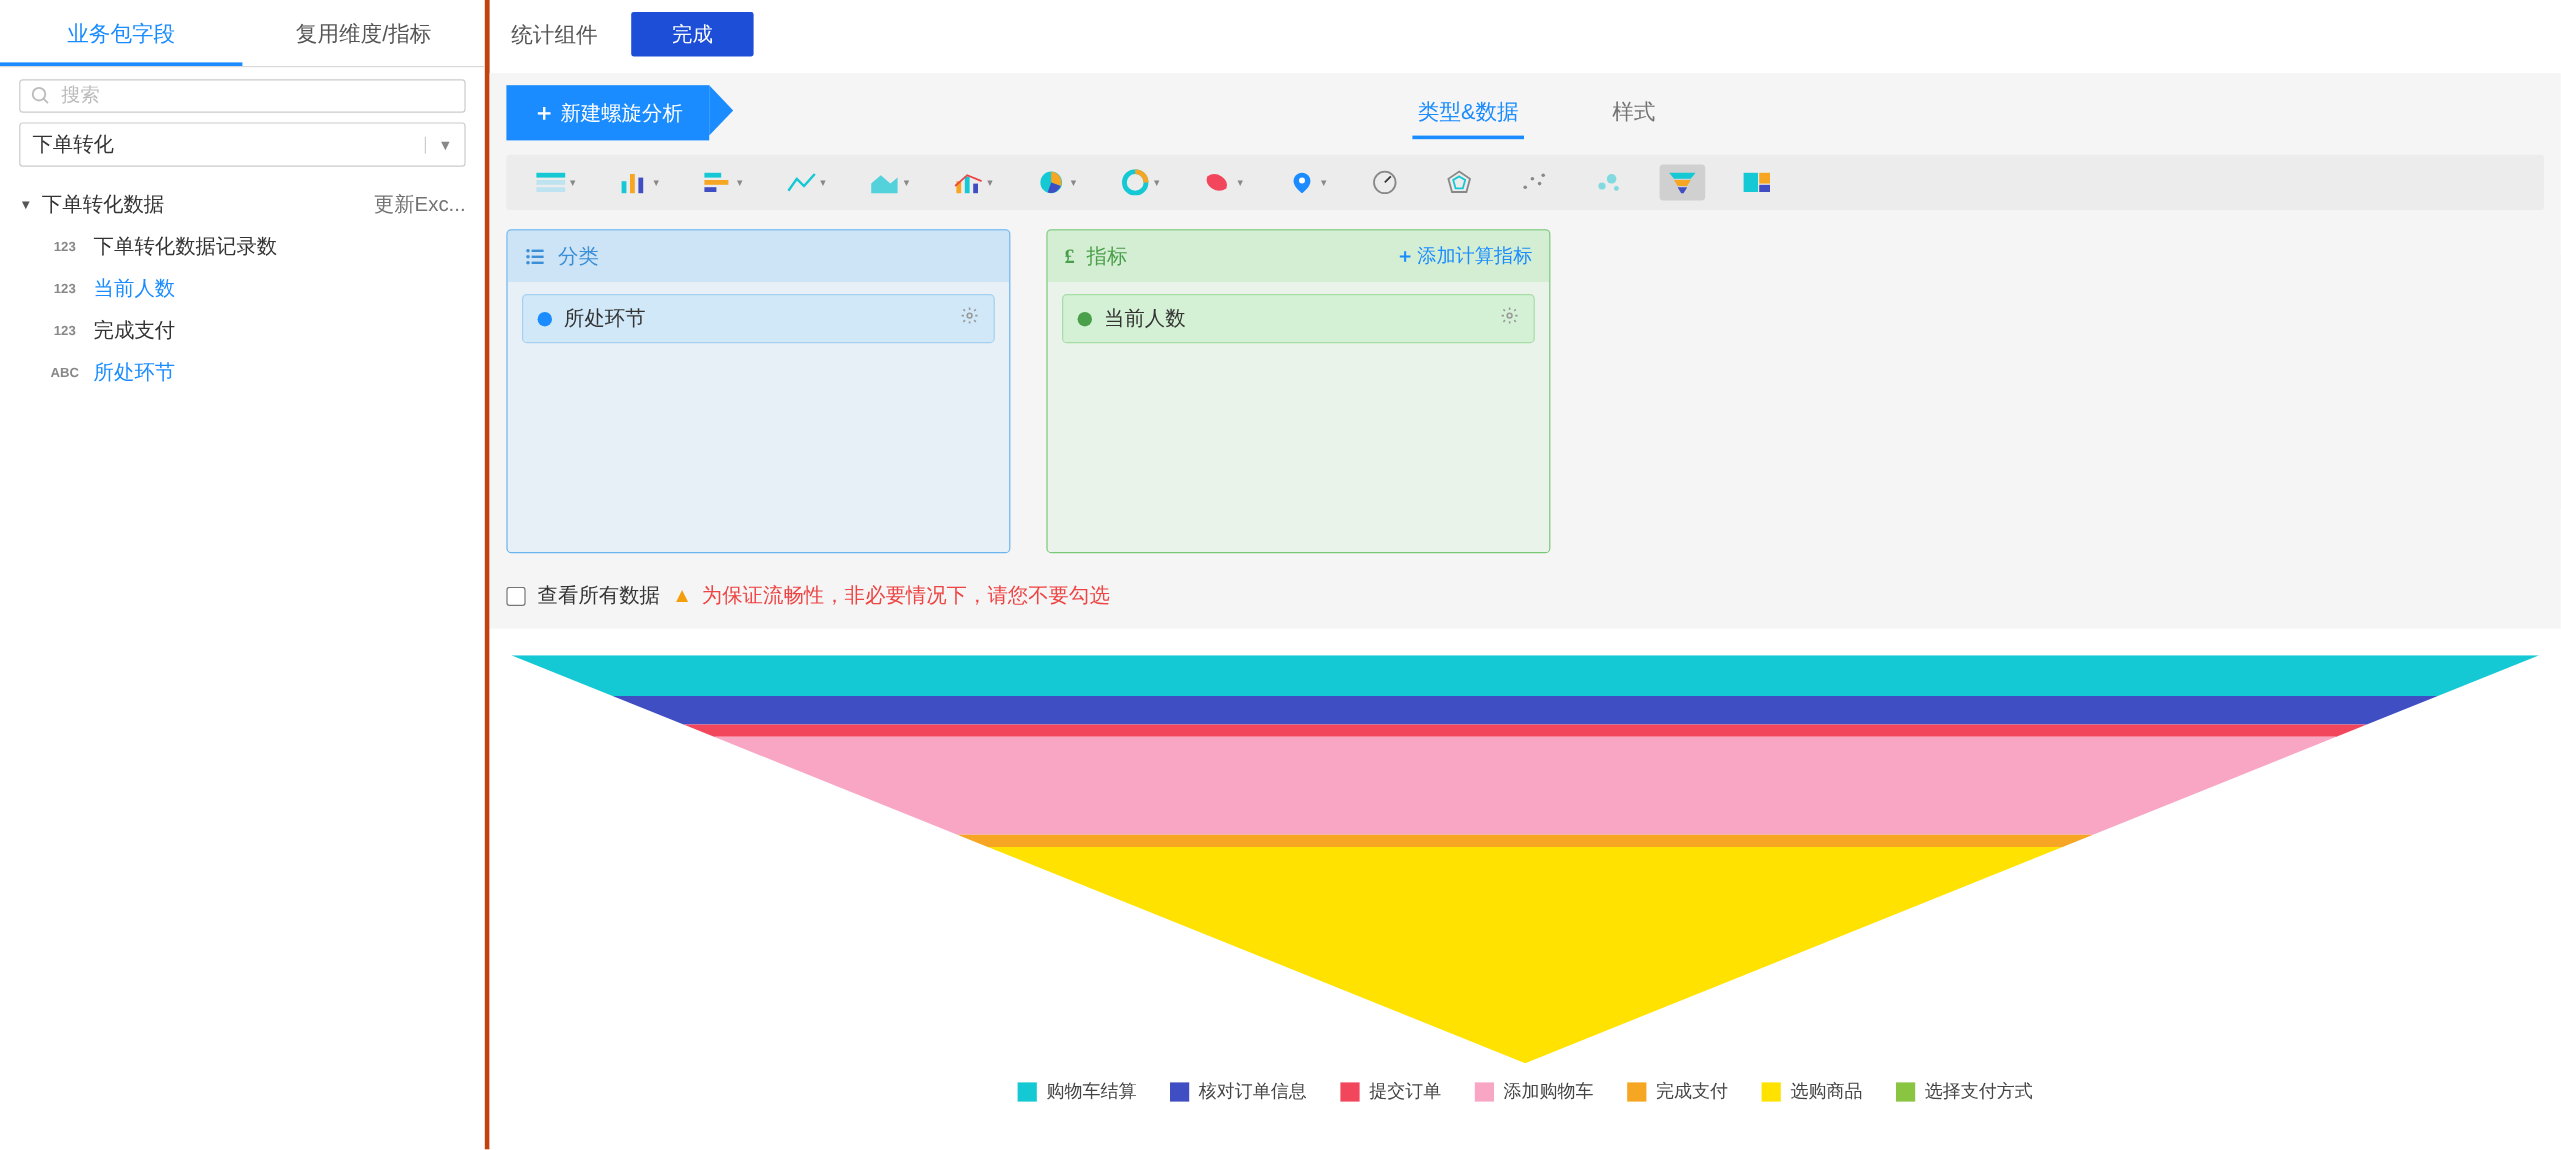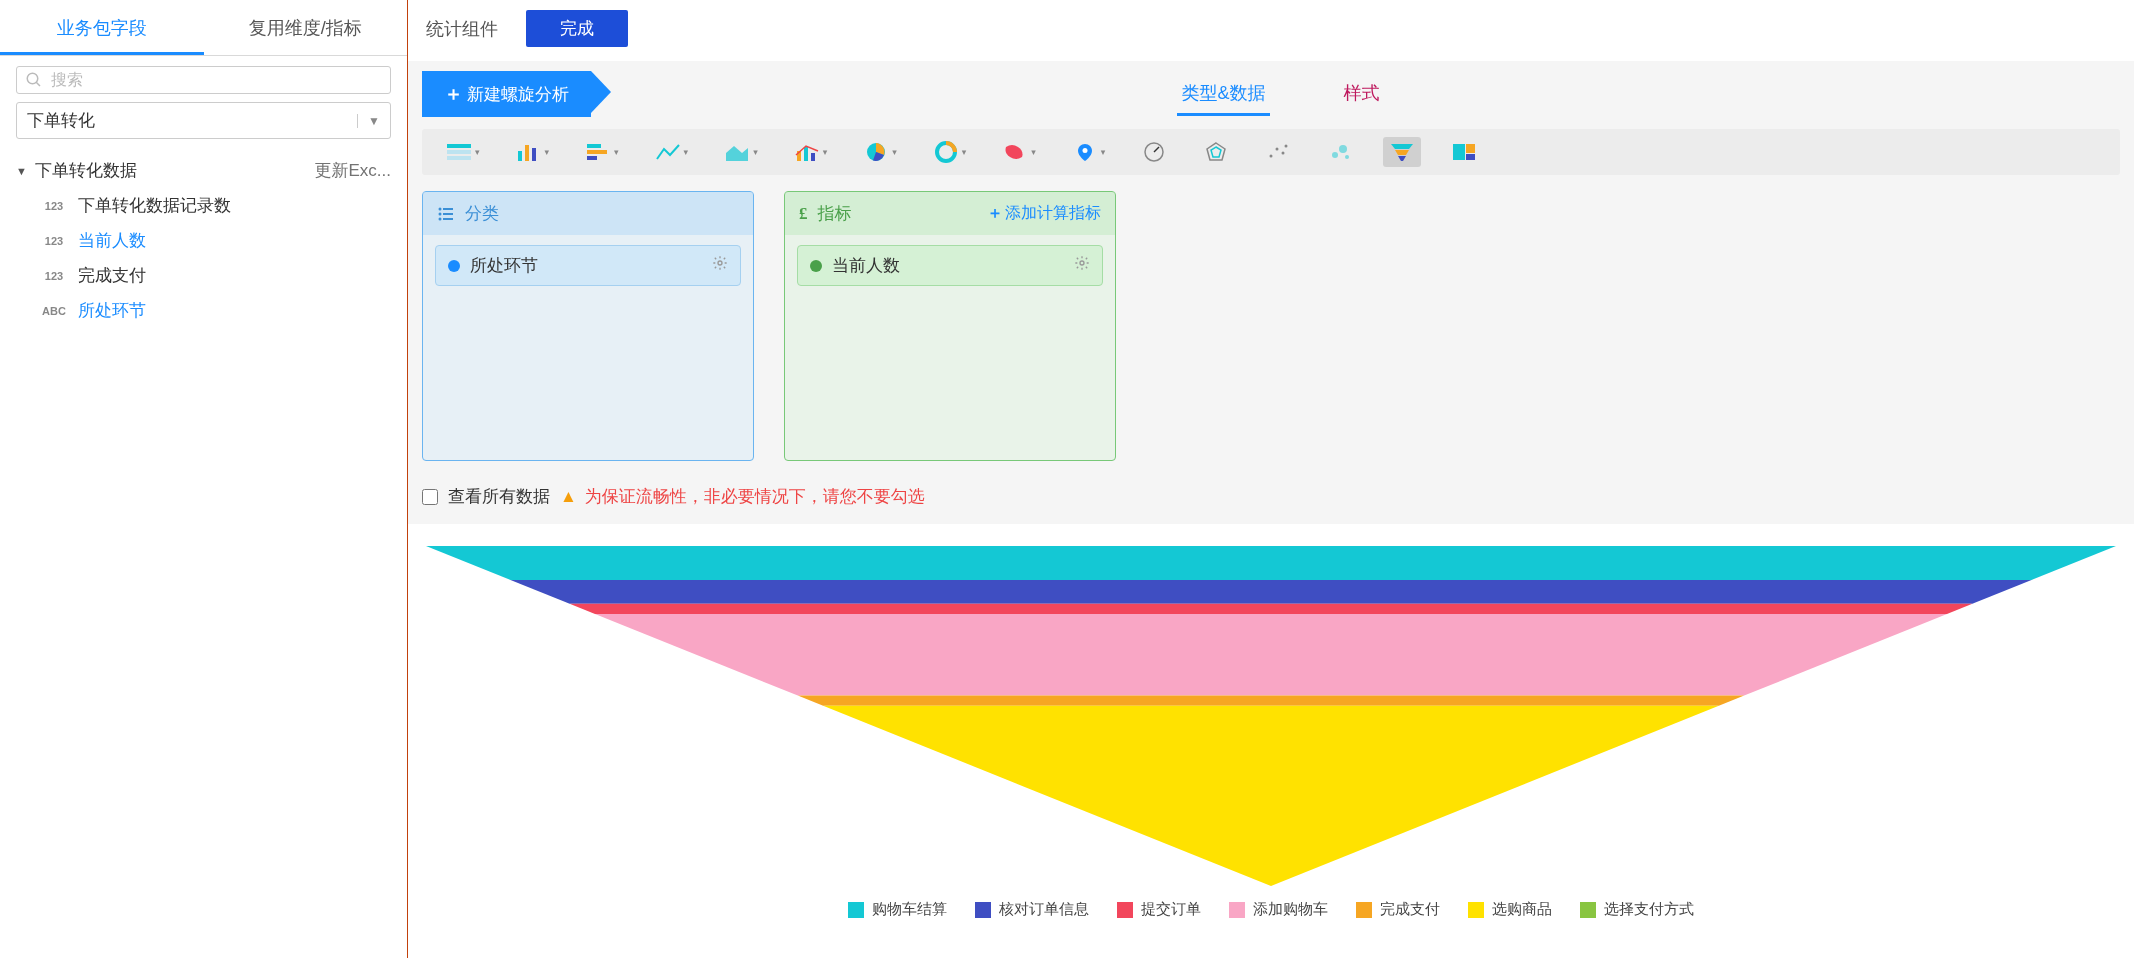--- a/index.html
+++ b/index.html
@@ -1,20 +1,20 @@
 <!DOCTYPE html>
 <html><head>
 <meta charset="utf-8">
 <style>
 * { box-sizing: border-box; margin: 0; padding: 0; }
 body { font-family: "Microsoft YaHei", Arial, sans-serif; font-size: 13px; color: #333; background: #fff; }
 .app { display: flex; width: 2134px; height: 958px; }
 
 
-.sidebar { width: 408px; border-right: 1px solid #c2410c; display: flex; flex-direction: column; padding-top: 4px; }
+.sidebar { width: 408px; border-right: 4px solid #c2410c; display: flex; flex-direction: column; padding-top: 4px; }
 .side-tabs { display: flex; border-bottom: 1px solid #d9d9d9; }
 .side-tab { flex: 1; text-align: center; padding: 12px 0; font-size: 18px; cursor: pointer; color: #555; }
 .side-tab.active { color: #1a8cff; border-bottom: 3px solid #1a8cff; }
 .search-wrap { padding: 10px 16px 8px; }
 .search { display: flex; align-items: center; border: 1px solid #ccc; border-radius: 3px; padding: 4px 8px; }
 .search svg { width: 18px; height: 18px; flex-shrink: 0; }
 .search input { border: none; outline: none; flex: 1; margin-left: 8px; font-size: 16px; color: #555; }
 .search input::placeholder { color: #bbb; }
 .select-wrap { padding: 0 16px 8px; }
 .select { display: flex; align-items: center; justify-content: space-between; border: 1px solid #ccc; border-radius: 3px; padding: 6px 10px; cursor: pointer; font-size: 17px; }
@@ -32,30 +32,30 @@
 .main { flex: 1; display: flex; flex-direction: column; }
 .header { display: flex; align-items: center; padding: 10px 18px 14px; gap: 28px; }
 .header-title { font-size: 18px; color: #555; }
 .done-btn { background: #1d4ed8; color: #fff; border: none; padding: 7px 34px; font-size: 17px; border-radius: 2px; cursor: pointer; }
 
 .config-area { background: #f5f5f5; padding: 10px 14px 16px; }
 .config-top { display: flex; align-items: center; gap: 30px; }
 .new-spiral { background: #1a8cff; color: #fff; padding: 10px 22px; font-size: 17px; font-weight: 500; border: none; cursor: pointer; position: relative; display: flex; align-items: center; gap: 4px; }
 .new-spiral::after { content: ""; position: absolute; right: -20px; top: 0; border-top: 21px solid transparent; border-bottom: 21px solid transparent; border-left: 20px solid #1a8cff; }
 .center-tabs { flex: 1; display: flex; justify-content: center; gap: 70px; }
-.ctab { font-size: 18px; padding: 8px 4px; cursor: pointer; color: #be185d; }
+.ctab { font-size: 18px; padding: 8px 4px; cursor: pointer; color: #737373; }
 .ctab.active { color: #1a8cff; border-bottom: 3px solid #1a8cff; }
 
 .chart-type-bar { display: flex; align-items: center; gap: 24px; background: #ececec; padding: 8px 18px; margin-top: 12px; border-radius: 3px; }
 .ct-item { display: flex; align-items: center; gap: 3px; cursor: pointer; padding: 4px 6px; border-radius: 3px; }
 .ct-item.selected { background: #d0d0d0; }
 .ct-caret { font-size: 9px; color: #888; }
 
 .panels { display: flex; gap: 30px; margin-top: 16px; }
-.panel { width: 332px; min-height: 270px; border-radius: 4px; }
+.panel { width: 420px; min-height: 270px; border-radius: 4px; }
 .panel.cat { border: 1px solid #6ab4f0; background: rgba(200,228,250,0.3); }
 .panel.met { border: 1px solid #78c878; background: rgba(200,240,200,0.25); }
 .panel-head { display: flex; align-items: center; justify-content: space-between; padding: 10px 14px; font-size: 17px; }
 .panel.cat .panel-head { color: #3b8fd6; background: rgba(180,216,245,0.5); }
 .panel.met .panel-head { color: #4aa04a; background: rgba(180,230,180,0.4); }
 .panel-head .hleft { display: flex; align-items: center; gap: 10px; }
 .panel-add { color: #1a8cff; font-size: 16px; cursor: pointer; display: flex; align-items: center; gap: 2px; }
 .panel-body { padding: 10px 12px; }
 .chip { display: flex; align-items: center; justify-content: space-between; border-radius: 4px; padding: 8px 12px; font-size: 17px; }
 .panel.cat .chip { background: rgba(200,228,250,0.7); border: 1px solid #a5d0f0; }

